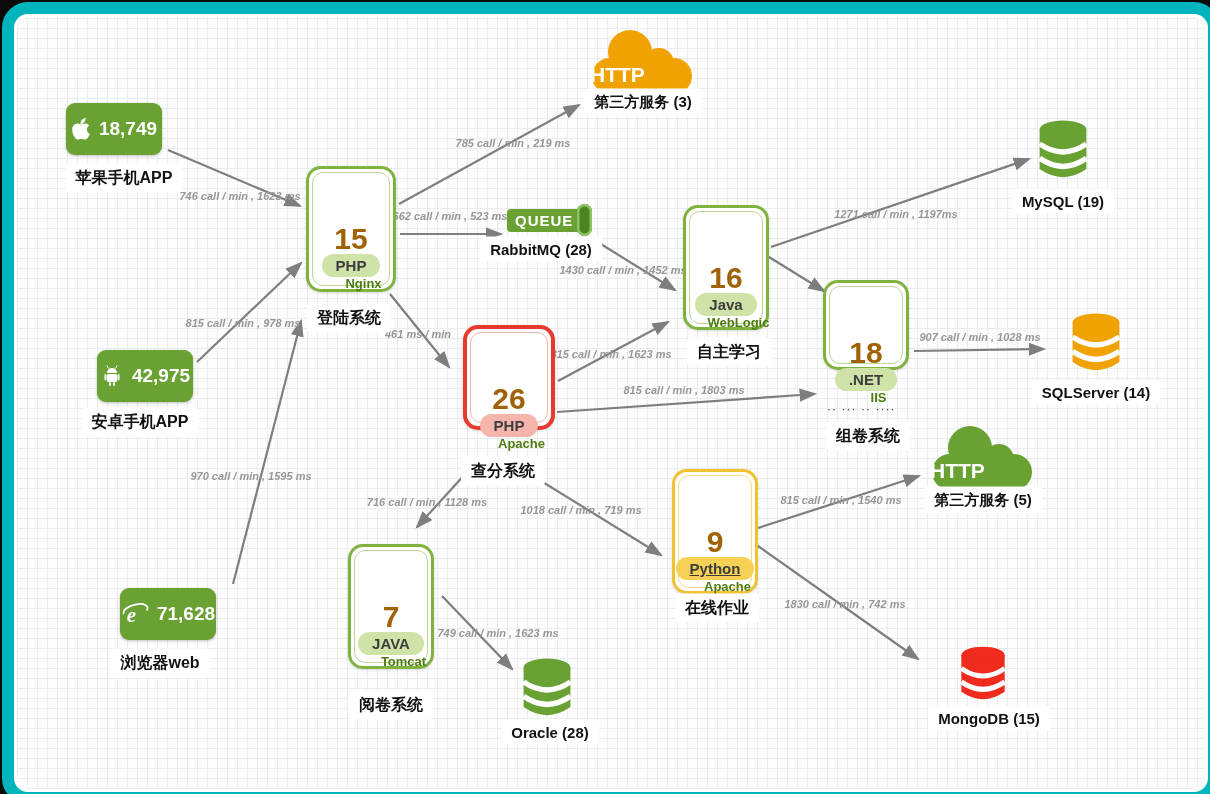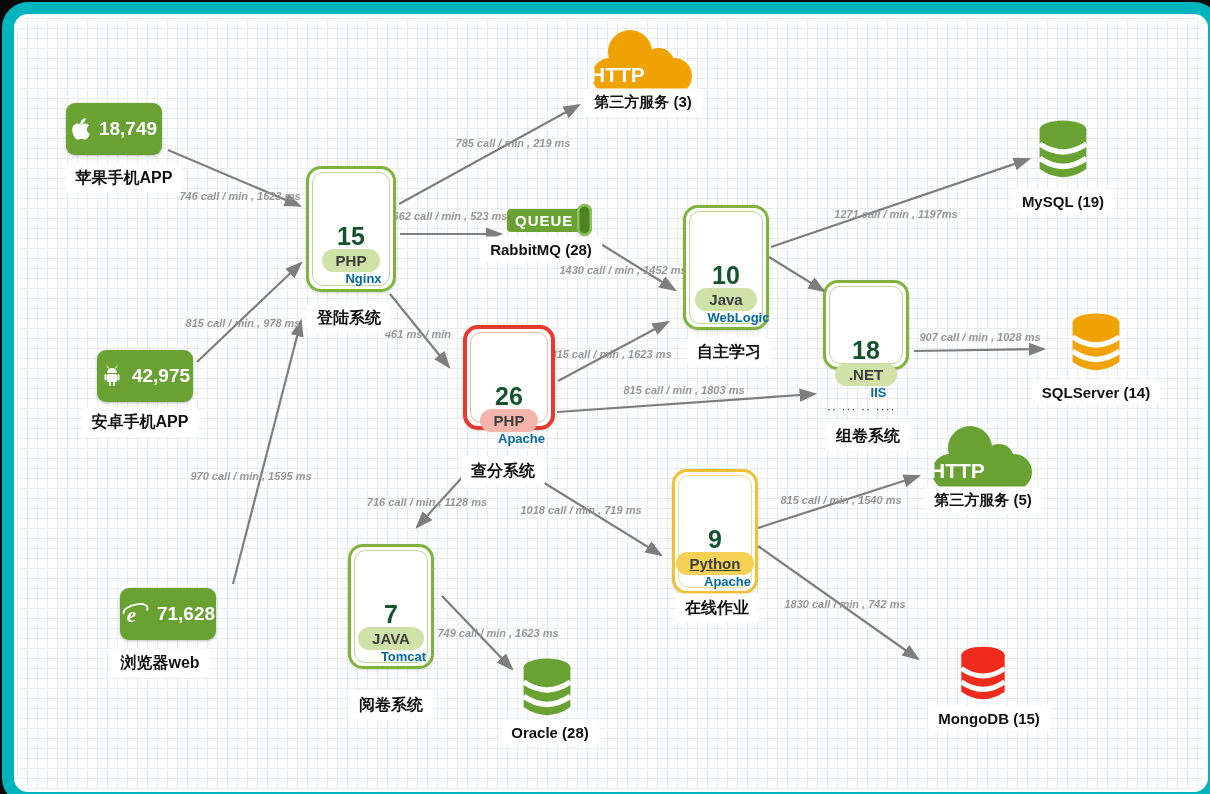--- a/index.html
+++ b/index.html
@@ -28,27 +28,27 @@
   .nlabel.small{font-size:15px;}
 
   .card{position:absolute;background:#fff;border:3px solid #7fb33e;border-radius:15px;padding:3px;
     box-shadow:0 1px 3px rgba(0,0,0,.15);box-sizing:border-box;}
   .card-inner{border:1px solid #bcd697;border-radius:11px;height:100%;box-sizing:border-box;
     display:flex;flex-direction:column;align-items:center;justify-content:space-evenly;padding:3px 6px;}
   .card.red{border-color:#e8392f;border-width:4px;}
   .card.red .card-inner{border-color:#f2b5ae;}
   .card.yellow{border-color:#f0c232;}
   .card.yellow .card-inner{border-color:#f6dc8a;}
-  .num{font-size:25px;font-weight:bold;color:#14532d;line-height:1;margin-top:48px;}
+  .num{font-size:30px;font-weight:bold;color:#a16207;line-height:1;margin-top:48px;}
   .pill{border-radius:15px;padding:4px 14px;font-weight:bold;font-size:15px;color:#3d3d3d;line-height:1;}
   .pill.green{background:#cfe3a9;}
   .pill.red{background:#f6b5ac;}
   .pill.yellow{background:#f6d156;text-decoration:underline;}
   .divider{width:84%;height:1px;background:#abc97f;}
-  .server{font-weight:bold;font-size:13px;color:#0369a1;line-height:1;margin-left:25px;}
+  .server{font-weight:bold;font-size:13px;color:#4d7c0f;line-height:1;margin-left:25px;}
 
   .queue{position:absolute;display:flex;align-items:center;}
   .queue-rect{background:#69a233;color:#fff;font-weight:bold;font-size:15px;padding:4px 8px;
     border-radius:4px;letter-spacing:1px;line-height:1;}
   .queue-cyl{width:15px;height:32px;background:#4c8424;border-radius:8px;margin-left:-4px;
     box-shadow:inset 0 0 0 2.5px #8ec45e;}
 
   .cloud{position:absolute;width:104px;height:58px;}
   .cloud .base{position:absolute;left:2px;bottom:0;width:100px;height:36px;border-radius:18px;}
   .cloud .puff1{position:absolute;left:18px;bottom:20px;width:44px;height:44px;border-radius:50%;}
@@ -172,21 +172,21 @@
       <div class="num">7</div>
       <div class="pill green">JAVA</div>
       <div class="divider"></div>
       <div class="server">Tomcat</div>
     </div>
   </div>
   <div class="nlabel" style="left:391px;top:705px">阅卷系统</div>
 
   <div class="card" style="left:683px;top:205px;width:86px;height:125px">
     <div class="card-inner">
-      <div class="num">10</div>
+      <div class="num">16</div>
       <div class="pill green">Java</div>
       <div class="divider"></div>
       <div class="server">WebLogic</div>
     </div>
   </div>
   <div class="nlabel" style="left:729px;top:352px">自主学习</div>
 
   <div class="card" style="left:823px;top:280px;width:86px;height:90px">
     <div class="card-inner">
       <div class="num">18</div>

